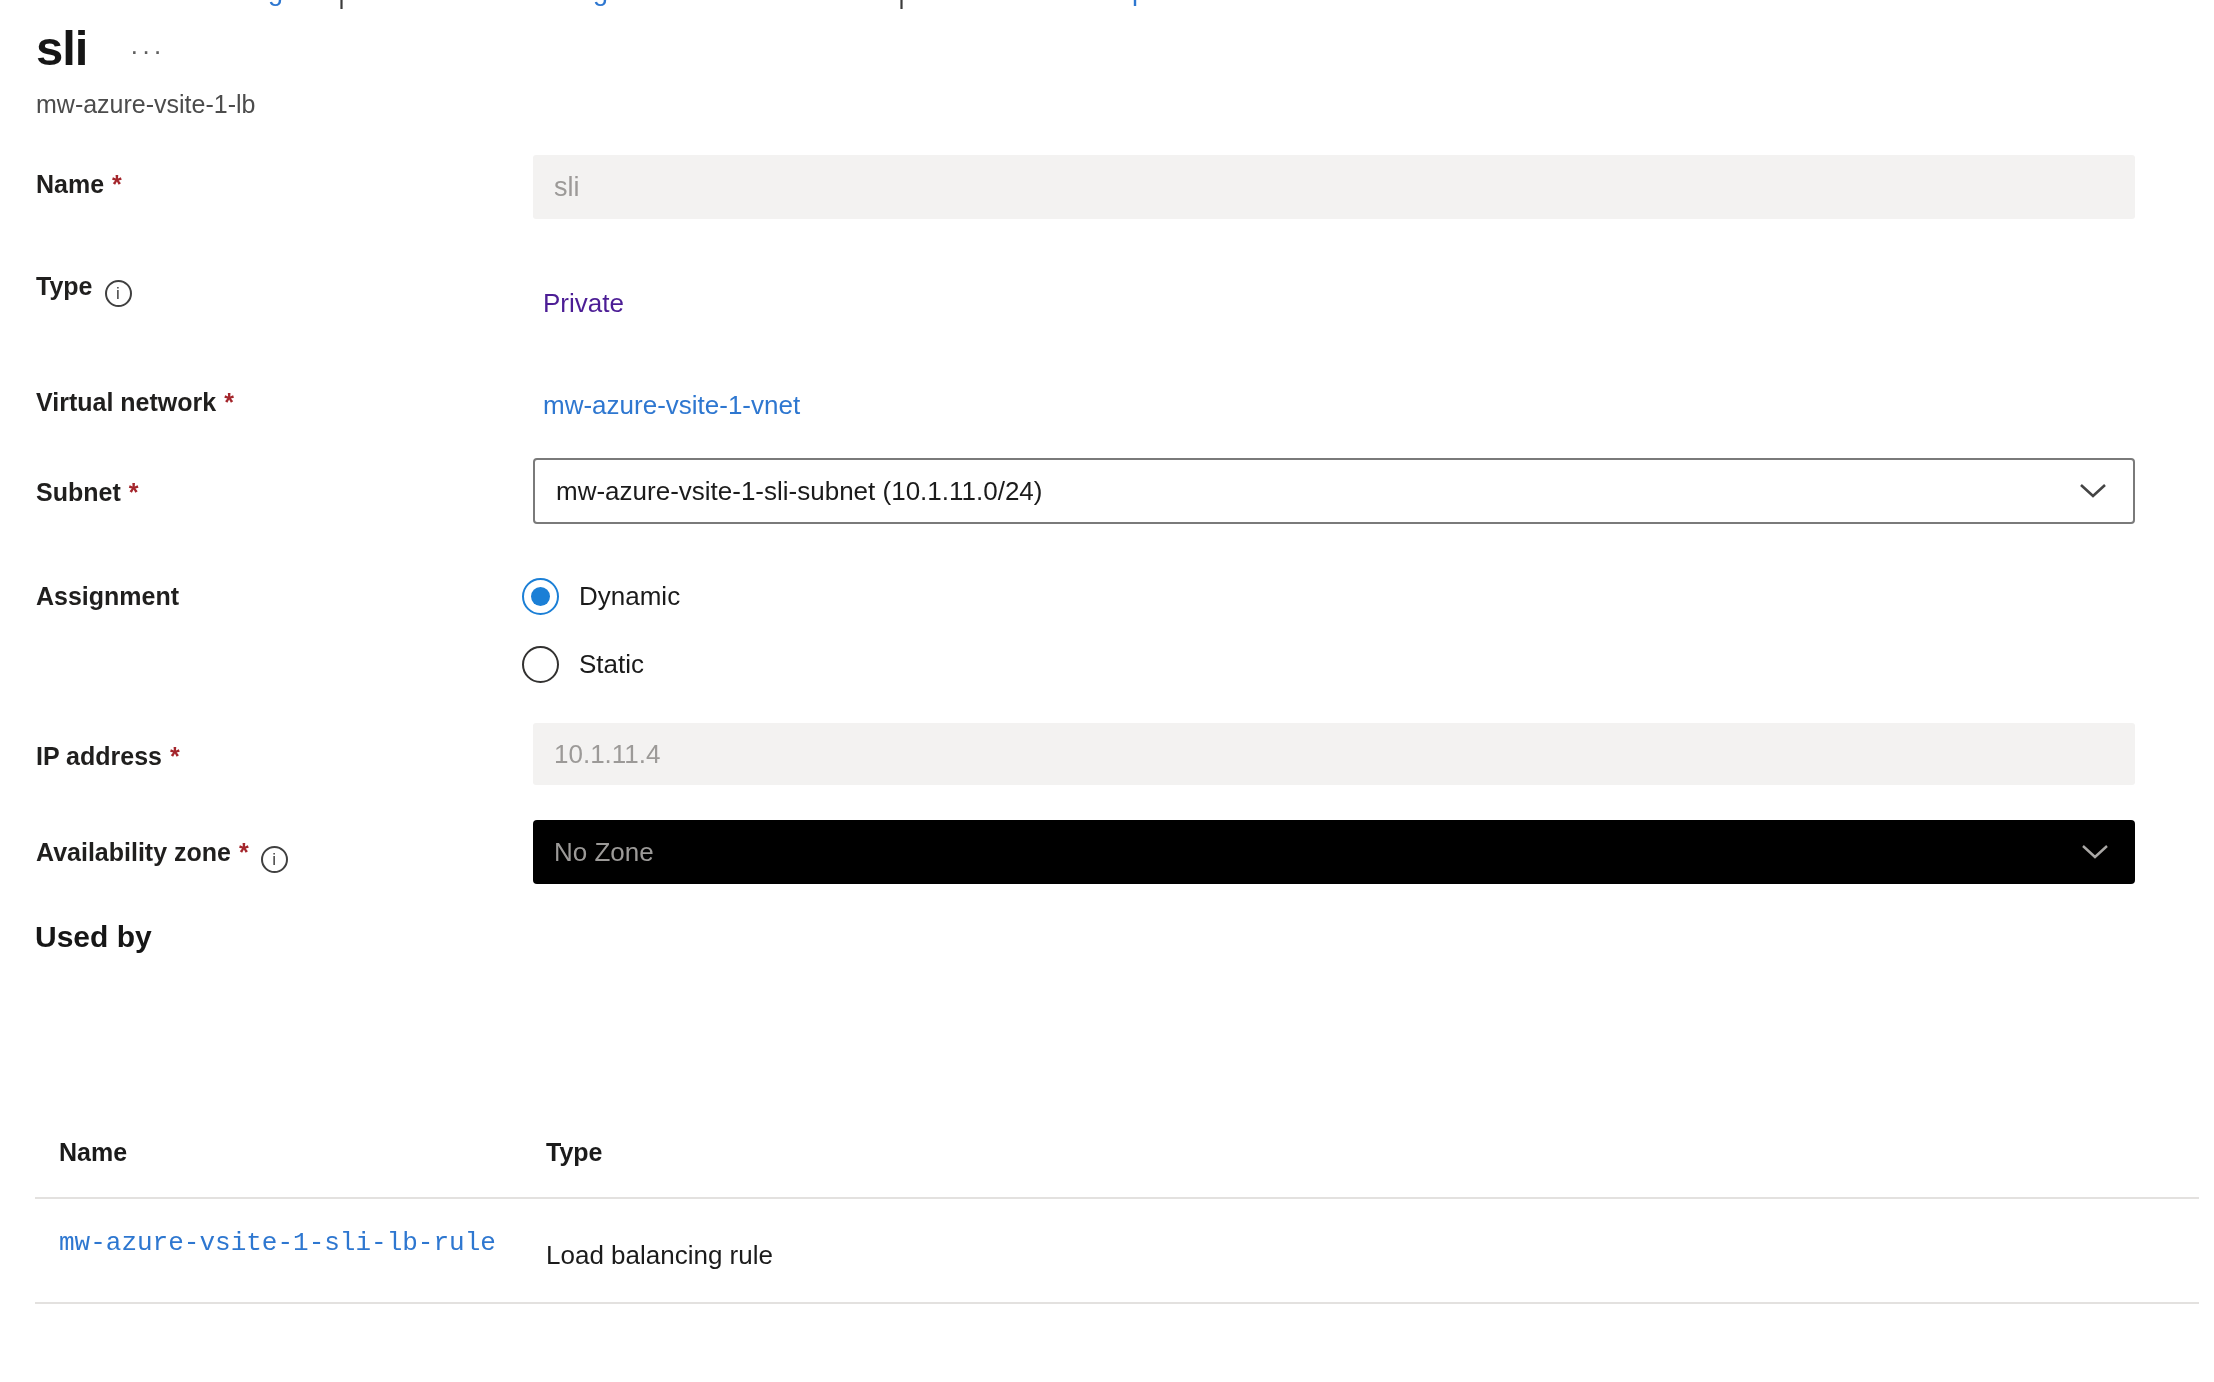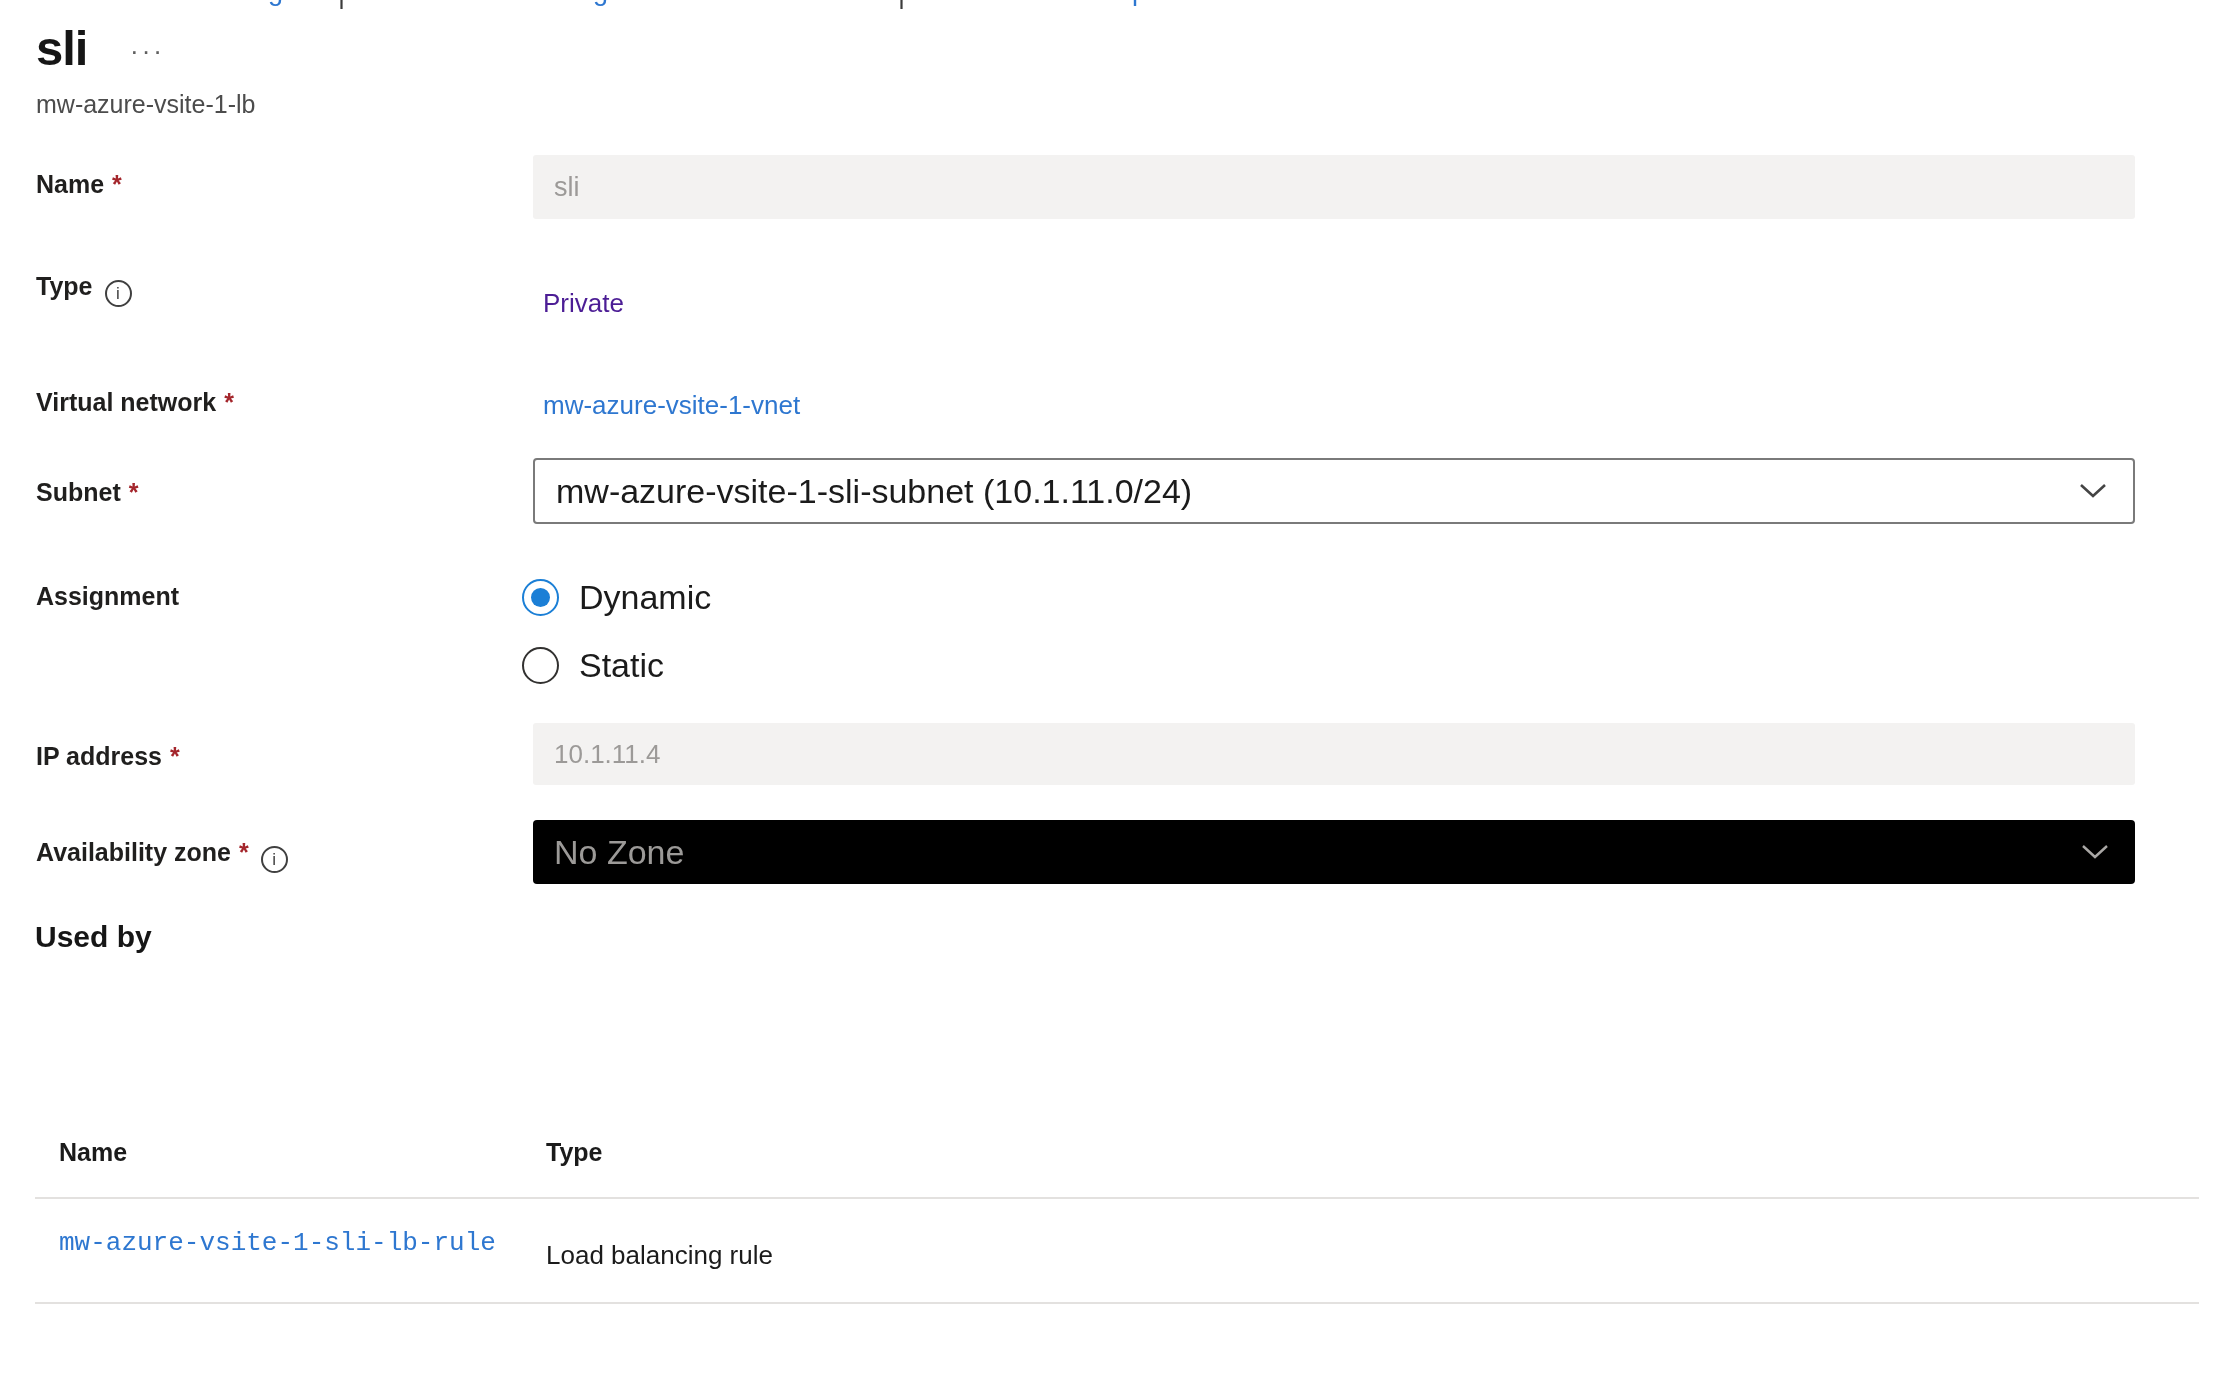--- a/index.html
+++ b/index.html
@@ -35,37 +35,37 @@
   .textbox {
     height:64px; background:#f3f2f1; border:none; border-radius:3px;
     display:flex; align-items:center; padding-left:21px;
     font-size:27px; color:#9c9a98;
   }
   .value-text { position:absolute; left:543px; font-size:26px; color:#4c1d95; }
   .link { color:#2e77d0; text-decoration:none; cursor:pointer; }
   .dropdown {
     height:66px; background:#ffffff; border:2px solid #7a7a7a; border-radius:4px;
     display:flex; align-items:center; padding:0 56px 0 21px;
-    font-size:34px; color:#1b1b1b; cursor:pointer; position:absolute;
+    font-size:26px; color:#1b1b1b; cursor:pointer; position:absolute;
   }
   .dropdown .chev { position:absolute; right:26px; top:50%; transform:translateY(-50%); color:#444444; display:flex; }
   .dropdown.disabled { background:#000000; border:none; color:#9c9a98; cursor:default; }
   .dropdown.disabled .chev { color:#a9a7a5; }
   .dd-text { white-space:nowrap; overflow:hidden; }
 
   
   .radio-row { position:absolute; display:flex; align-items:center; cursor:pointer; }
   .radio-outer {
     width:37px; height:37px; border-radius:50%; border:2.5px solid #323130;
     display:flex; align-items:center; justify-content:center; background:#ffffff; flex:0 0 auto;
   }
   .radio-row.selected .radio-outer { border-color:#1b7fd6; }
   .radio-dot { width:19px; height:19px; border-radius:50%; background:transparent; }
   .radio-row.selected .radio-dot { background:#1b7fd6; }
-  .radio-label { margin-left:20px; font-size:34px; color:#1b1b1b; }
+  .radio-label { margin-left:20px; font-size:26px; color:#1b1b1b; }
 
   
   .section-heading { position:absolute; left:35px; top:920px; font-size:30px; font-weight:700; color:#161616; }
   .section-desc { position:absolute; left:35px; top:1006px; font-size:26px; color:#201f1e; }
 
   
   .tbl-head { position:absolute; font-size:25px; font-weight:700; color:#1b1b1b; }
   .tbl-divider { position:absolute; left:35px; width:2164px; height:0; border-top:2px solid #e3e1df; }
   .tbl-cell-link { position:absolute; font-size:26px;font-family:Liberation Mono, monospace; }
   .tbl-cell-type { position:absolute; font-size:26px; font-weight:400; color:#1b1b1b; }

